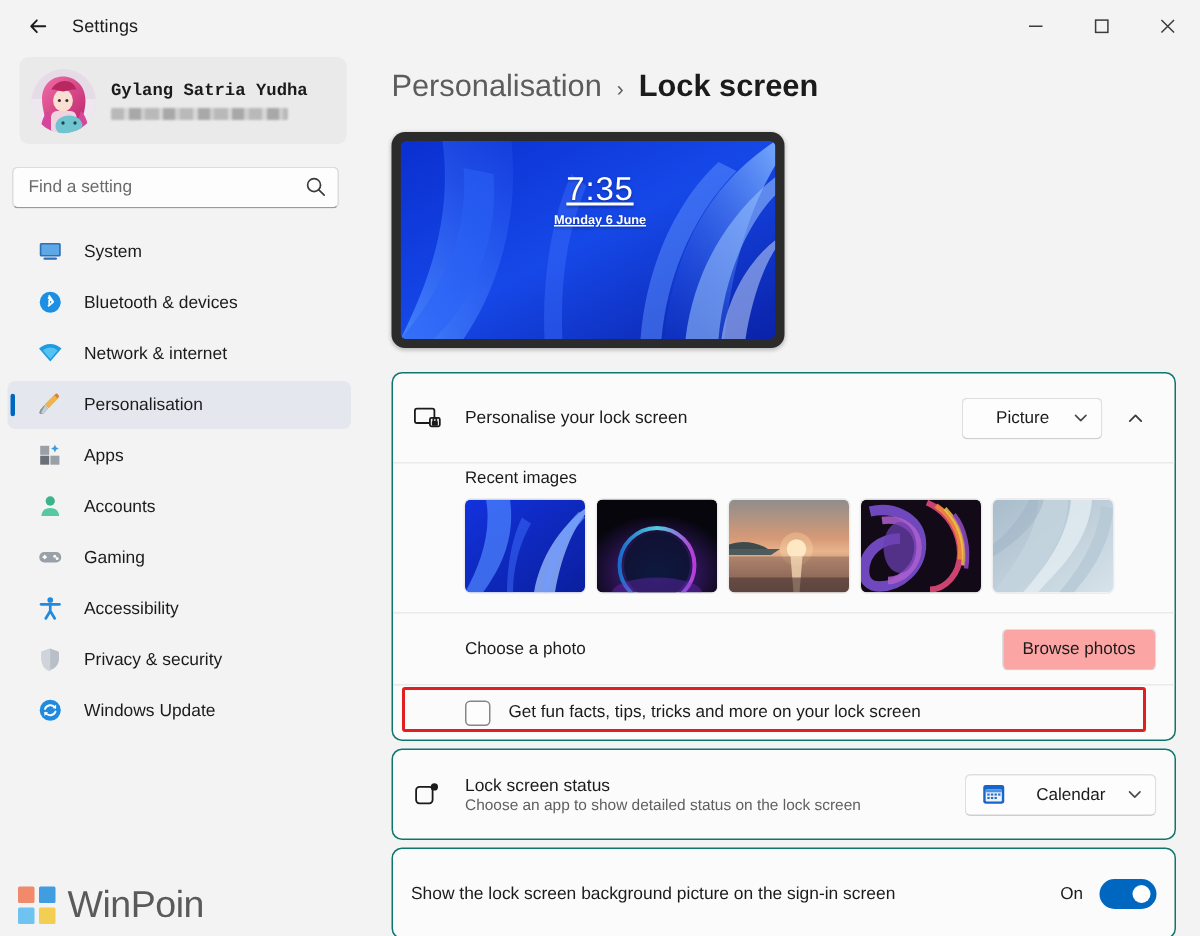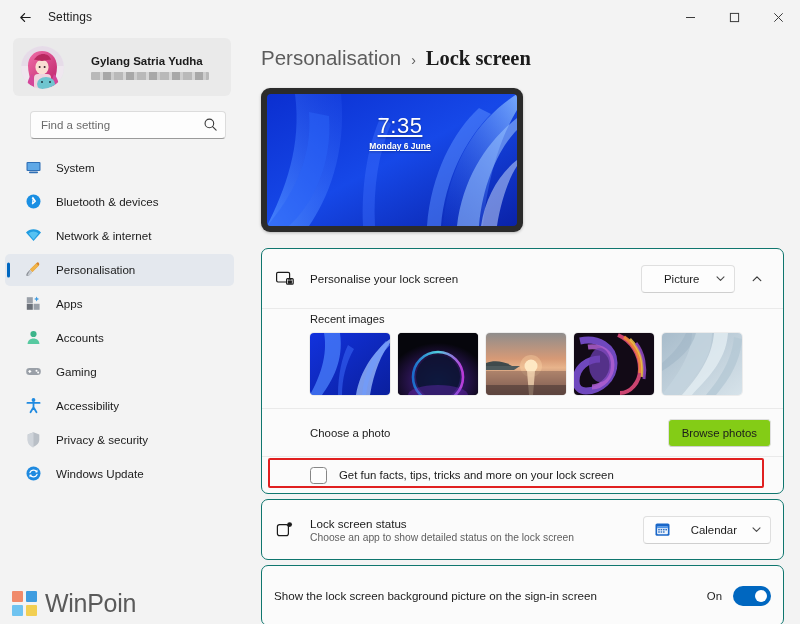--- a/index.html
+++ b/index.html
@@ -67,39 +67,39 @@
     height: 58px;
   }
   .avatar {
     width: 43px; height: 43px; border-radius: 50%;
     flex: 0 0 43px;
     overflow: hidden;
     position: relative;
     background: #e8e2ec;
   }
   .avatar svg { display: block; width: 43px; height: 43px; }
-  .acct-text { margin-left: 27px; min-width: 0; }
+  .acct-text { margin-left: 10px; min-width: 0; font-family: Liberation Mono, monospace; }
   .acct-name {
     font-size: 11.5px; font-weight: bold; color: #1b1b1b;
     white-space: nowrap;
   }
   .acct-mail {
     margin-top: 5px;
     height: 8px; width: 118px;
     background:
       repeating-linear-gradient(90deg,
         #b9b9b9 0px, #b9b9b9 9px,
         #d6d6d6 9px, #d6d6d6 12px,
         #a8a8a8 12px, #a8a8a8 20px,
         #cecece 20px, #cecece 23px);
     border-radius: 1px;
     filter: blur(0.6px);
   }
 
-  .searchwrap { margin: 15px 13px 0 30px; position: relative; }
+  .searchwrap { margin: 15px 13px 0 8px; position: relative; }
   .searchbox {
     width: 100%; height: 28px;
     border: 1px solid #dcdcdc;
     border-bottom: 1.4px solid #9a9a9a;
     border-radius: 4px;
     background: #fdfdfd;
     font-size: 11.5px;
     color: #5a5a5a;
     padding: 0 28px 0 10px;
     font-family: "Liberation Sans", sans-serif;
@@ -161,21 +161,21 @@
   }
   .bc-parent {
     font-size: 20.5px;
     color: #5c5c5c;
   }
   .bc-sep {
     font-size: 14px; color: #5c5c5c;
     margin: 0 10px;
   }
   .bc-current {
-    font-size: 20.5px; font-weight: bold; color: #1b1b1b; font-family: Liberation Serif, serif;
+    font-size: 20.5px; font-weight: bold; color: #1b1b1b;
   }
 
   
   .preview {
     margin: 18px 0 0 7px;
     width: 262px; height: 144px;
     border-radius: 9px;
     background: #2b2b2b;
     padding: 6px;
     box-shadow: 0 1px 3px rgba(0,0,0,.25);
@@ -277,21 +277,21 @@
     min-height: 47px;
   }
   .subrow .sr-label { font-size: 11.4px; color: #1b1b1b; }
   .btn-secondary {
     margin-left: auto;
     height: 28px;
     padding: 0 13px;
     border: 1px solid #dfdfdf;
     border-bottom-color: #cfcfcf;
     border-radius: 4px;
-    background: #84cc16;
+    background: #fca5a5;
     font-size: 11.4px;
     color: #1b1b1b;
     display: flex; align-items: center;
     font-family: "Liberation Sans", sans-serif;
     cursor: default;
   }
 
   .checkrow {
     display: flex; align-items: center;
     padding: 0 12px 0 48px;

